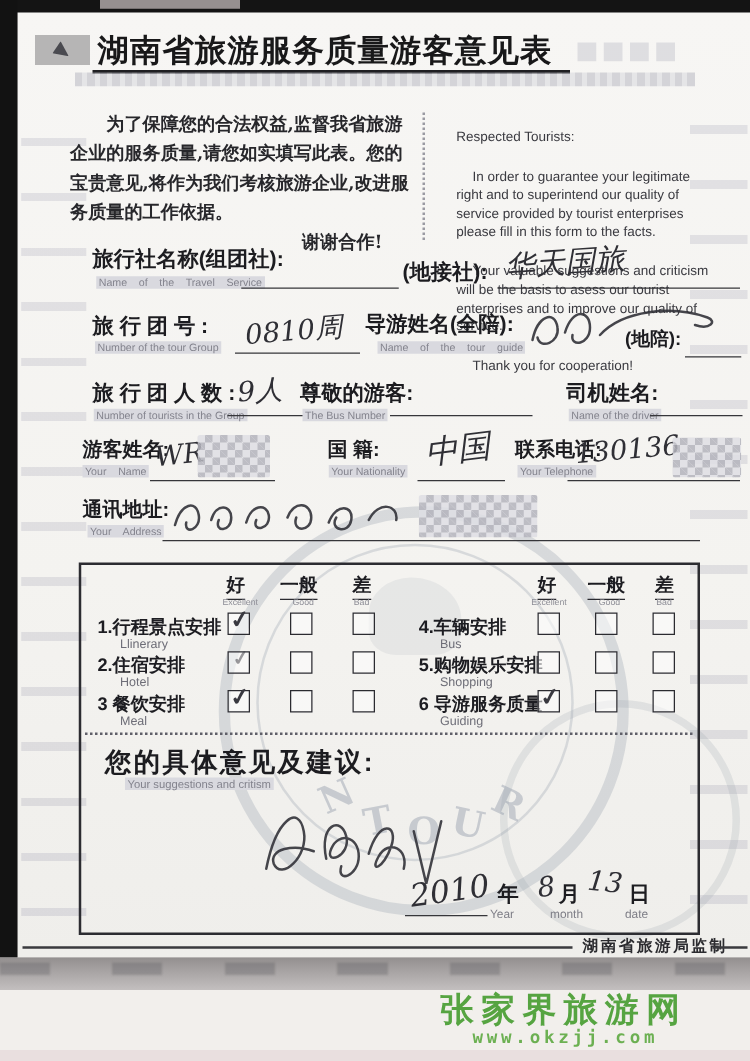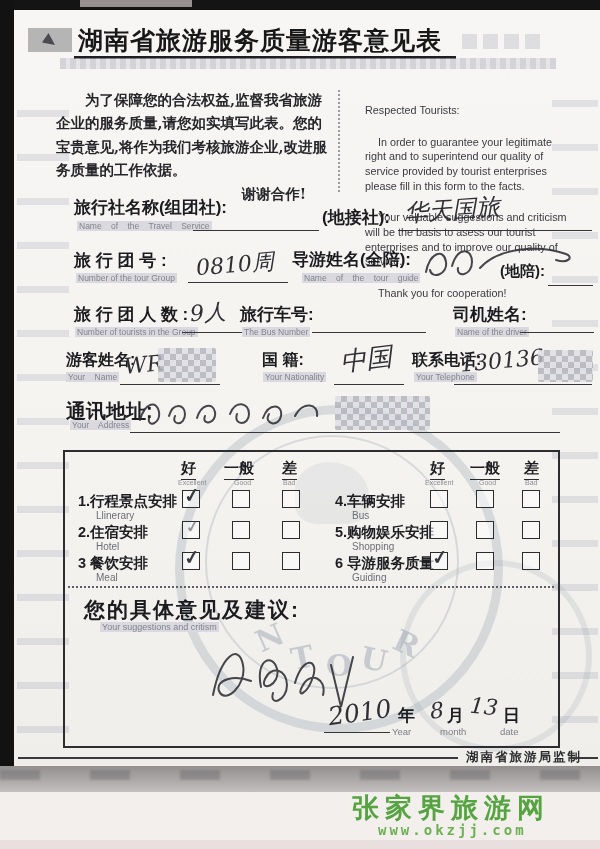--- a/index.html
+++ b/index.html
@@ -121,21 +121,21 @@
   <svg class="abs" style="left:418px;top:238px;" width="160" height="50" viewBox="0 0 160 50">
     <path class="scribble" d="M8,34 C12,14 26,10 28,24 C30,36 14,42 12,32 M34,28 C40,8 54,10 54,24 C54,38 38,40 40,30 M62,30 C80,10 120,6 148,16 C156,19 150,26 138,22"></path>
   </svg>
   <div class="abs cn-label" style="left:500px;top:262px;font-size:15px;">(地陪):</div>
   <div class="abs blank" style="left:548px;top:258px;width:45px;height:27px;"></div>
 
   <div class="abs cn-label" style="left:74px;top:303px;font-size:17px;">旅 行 团 人 数 :</div>
   <div class="abs sub" style="left:75px;top:327px;">Number of tourists in the Group</div>
   <div class="abs hand" style="left:190px;top:298px;font-size:22px;transform:rotate(-4deg);">9人</div>
   <div class="abs blank" style="left:182px;top:305px;width:85px;height:27px;"></div>
-  <div class="abs cn-label" style="left:240px;top:303px;font-size:17px;">旅行车号:</div>
+  <div class="abs cn-label" style="left:240px;top:303px;font-size:17px;">尊敬的游客:</div>
   <div class="abs sub" style="left:242px;top:327px;">The Bus Number</div>
   <div class="abs blank" style="left:312px;top:305px;width:114px;height:27px;"></div>
   <div class="abs cn-label" style="left:453px;top:303px;font-size:17px;">司机姓名:</div>
   <div class="abs sub" style="left:455px;top:327px;">Name of the driver</div>
   <div class="abs blank" style="left:520px;top:305px;width:74px;height:27px;"></div>
 
   <div class="abs cn-label" style="left:66px;top:350px;font-size:16px;">游客姓名:</div>
   <div class="abs sub sub-wide" style="left:66px;top:372px;">Your Name</div>
   <div class="abs hand" style="left:124px;top:352px;font-size:22px;transform:rotate(-6deg);">WR</div>
   <div class="abs mosaic" style="left:158px;top:348px;width:58px;height:34px;"></div>
@@ -143,21 +143,21 @@
   <div class="abs cn-label" style="left:262px;top:350px;font-size:16px;">国    籍:</div>
   <div class="abs sub" style="left:263px;top:372px;">Your Nationality</div>
   <div class="abs hand" style="left:340px;top:342px;font-size:26px;transform:rotate(-7deg);">中国</div>
   <div class="abs blank" style="left:334px;top:352px;width:70px;height:32px;"></div>
   <div class="abs cn-label" style="left:412px;top:350px;font-size:16px;">联系电话:</div>
   <div class="abs sub" style="left:414px;top:372px;">Your Telephone</div>
   <div class="abs hand" style="left:460px;top:348px;font-size:22px;transform:rotate(-5deg);">130136</div>
   <div class="abs mosaic" style="left:538px;top:350px;width:55px;height:32px;"></div>
   <div class="abs blank" style="left:454px;top:352px;width:138px;height:32px;"></div>
 
-  <div class="abs cn-label" style="left:66px;top:398px;font-size:20px;">通讯地址:</div>
+  <div class="abs cn-label" style="left:66px;top:398px;font-size:16px;">通讯地址:</div>
   <div class="abs sub sub-wide" style="left:70px;top:420px;">Your Address</div>
   <svg class="abs" style="left:135px;top:392px;" width="200" height="42" viewBox="0 0 200 42">
     <path class="scribble" d="M5,28 C10,10 22,8 24,20 C26,32 12,36 14,26 M34,24 C38,10 50,12 50,22 C50,34 36,34 40,24 M62,26 C66,12 78,10 80,20 C82,32 66,34 70,24 M95,22 C100,8 114,10 114,22 C114,34 98,34 102,22 M128,26 C134,10 148,12 146,24 C144,36 128,32 134,22 M160,24 C168,8 184,12 182,24"></path>
   </svg>
   <div class="abs mosaic" style="left:335px;top:396px;width:95px;height:34px;"></div>
   <div class="abs blank" style="left:130px;top:400px;width:430px;height:32px;"></div>
 
   <div class="abs survey-box"></div>
 
   <span class="abs rating-cn" style="left:181px;top:459px;">好</span>

